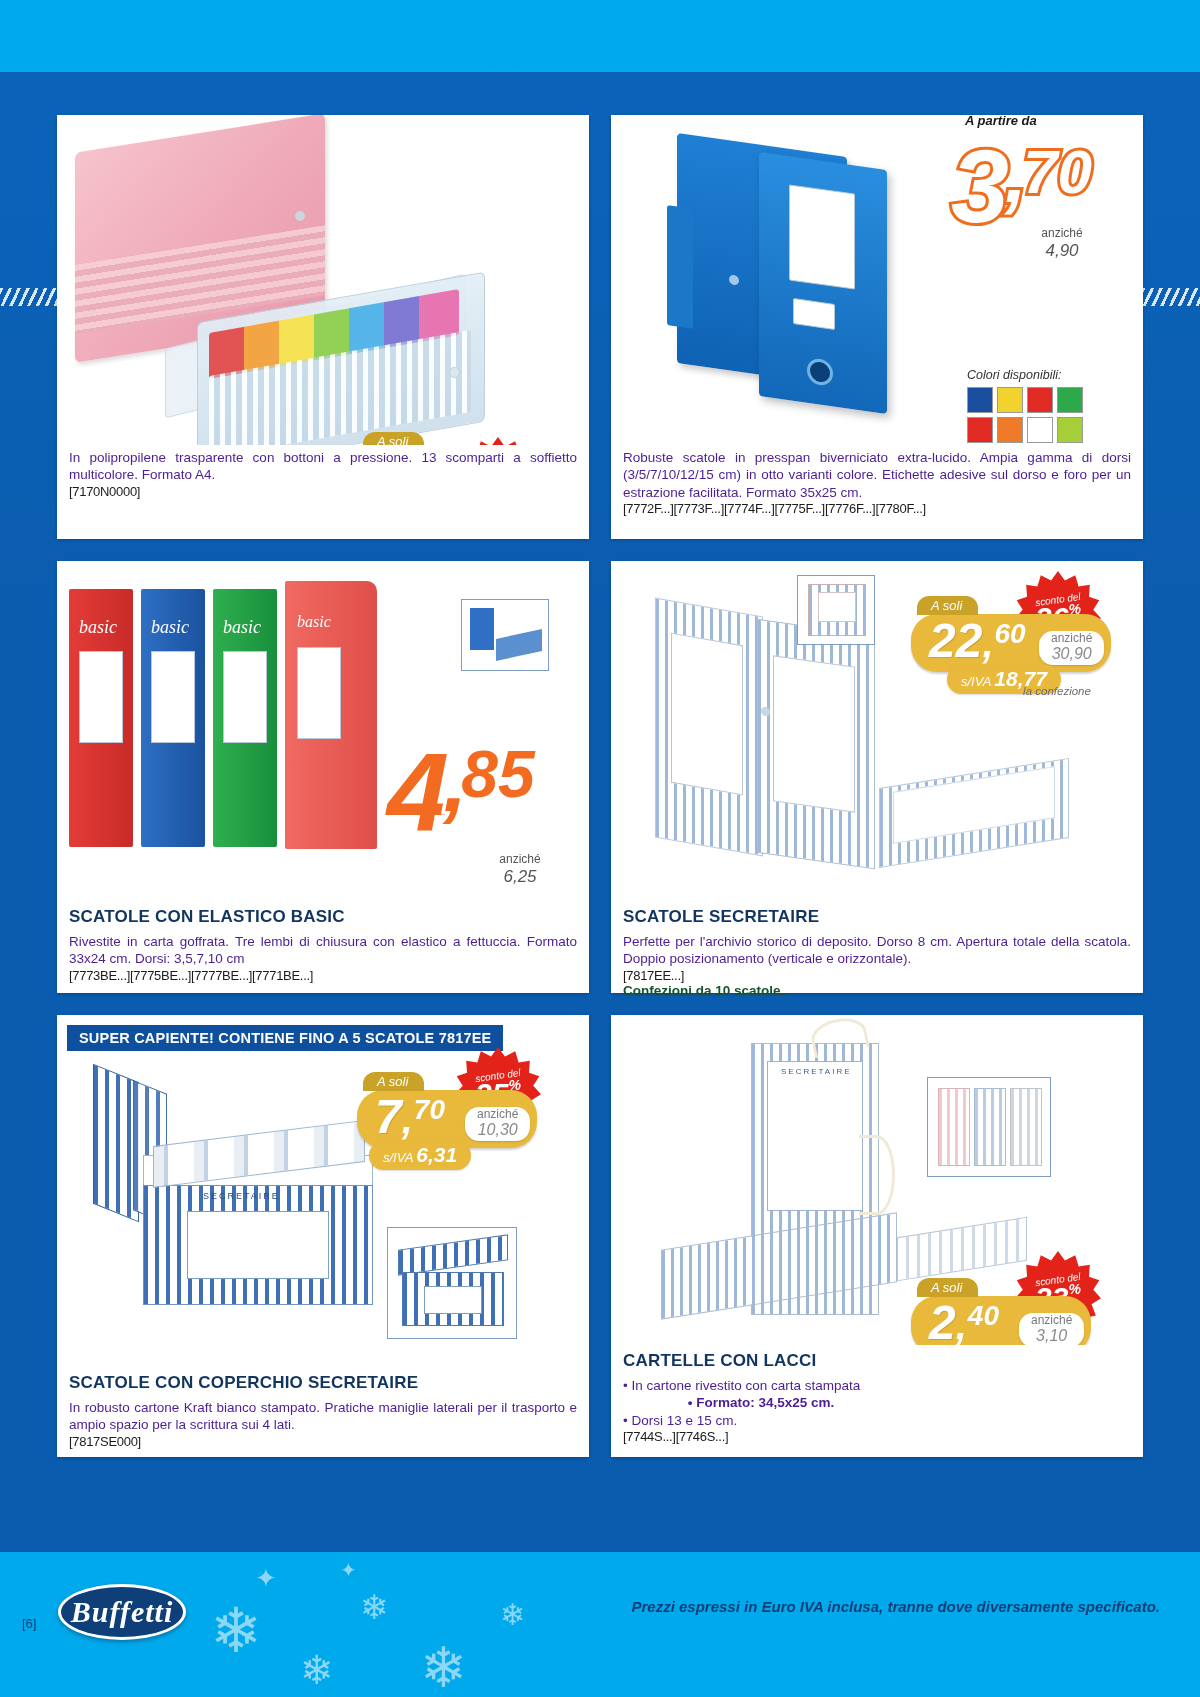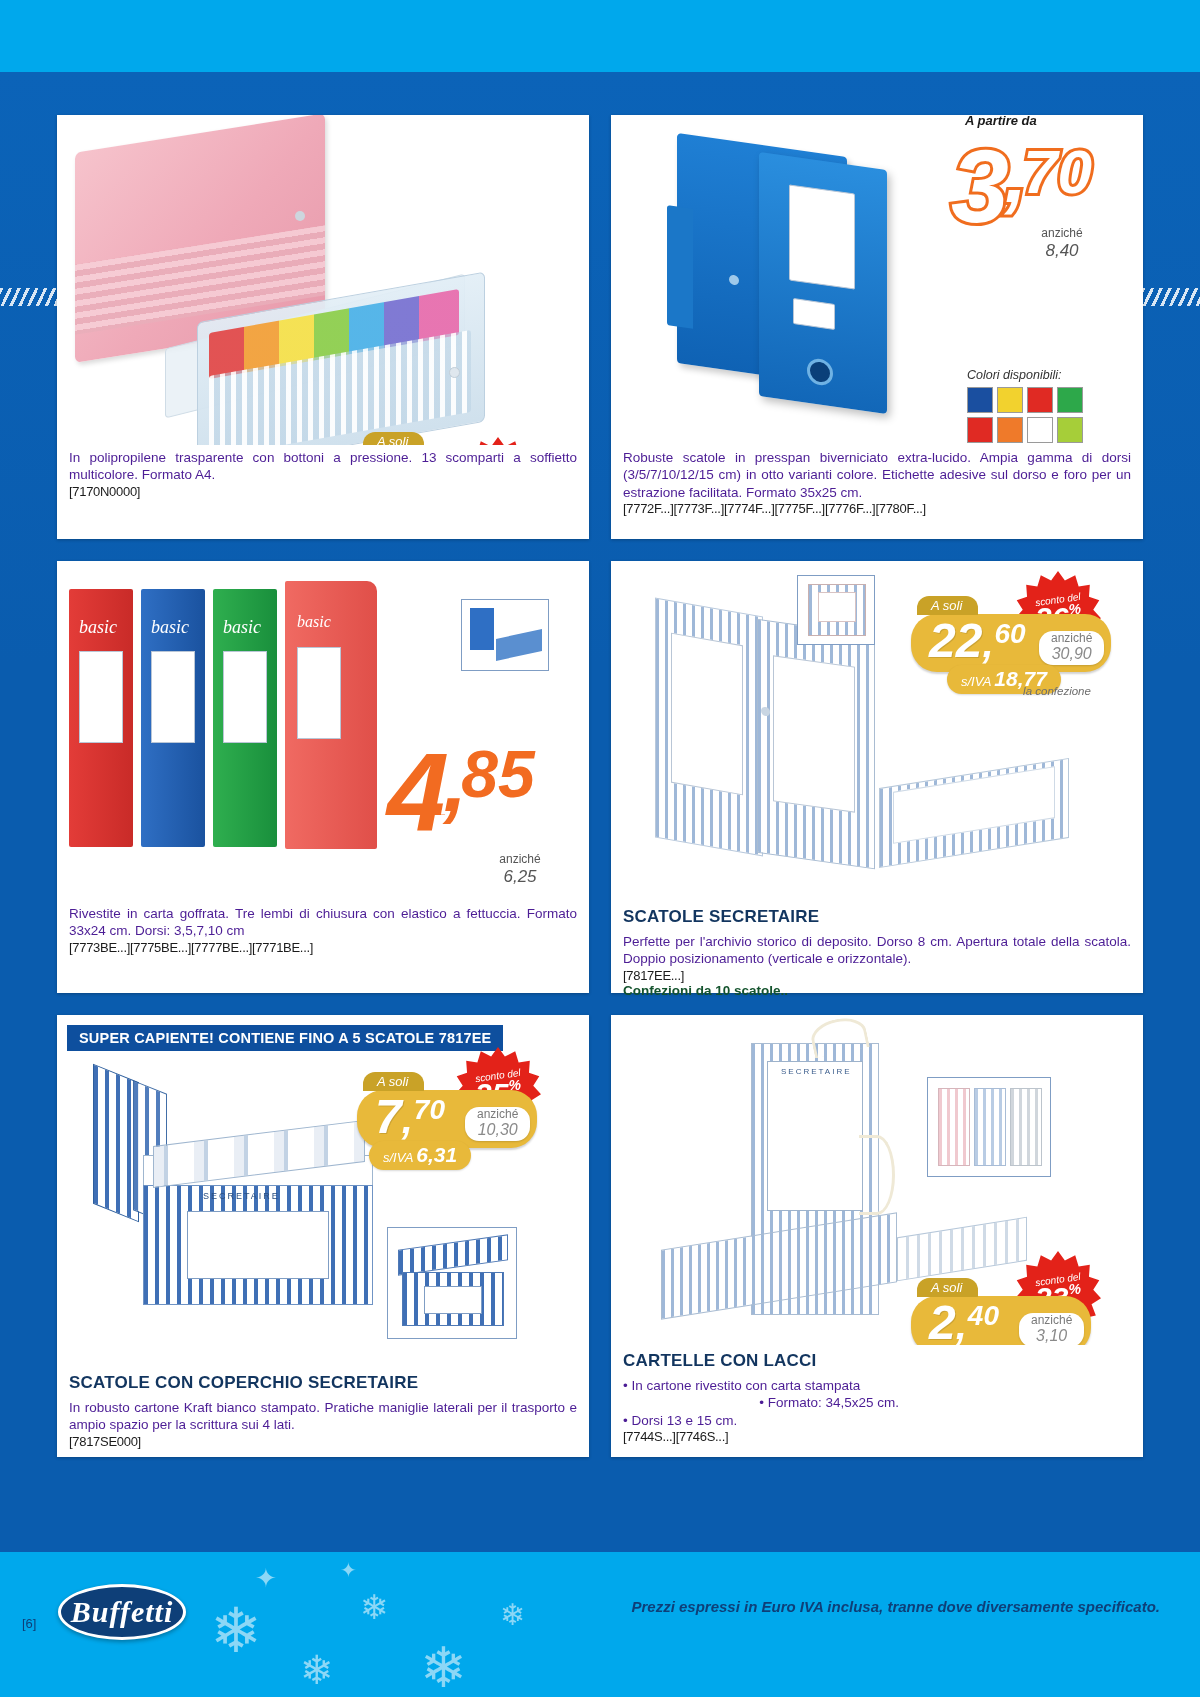--- a/index.html
+++ b/index.html
@@ -272,21 +272,21 @@
         <div class="ill" style="left:118px;top:160px;width:10px;height:10px;border-radius:50%;background:#9fc9ea;transform:skewY(8deg);"></div>
 
         <div class="bigprice" style="left:340px;top:22px;">
           <span class="apartire">A partire da</span>
           <span class="int">3</span>
           <span class="int" style="font-size:80px;">,</span>
           <span class="dec">70</span>
         </div>
         <div class="bigprice-anziche" style="left:406px;top:112px;width:90px;">
           <div>anziché</div>
-          <div class="v">8,40</div>
+          <div class="v">4,90</div>
         </div>
 
         <div class="colors-label" style="left:356px;top:253px;">Colori disponibili:</div>
         <div class="swatches" style="left:356px;top:272px;">
           <div class="sw" style="background:#1a4fa0"></div>
           <div class="sw" style="background:#f2d22e"></div>
           <div class="sw" style="background:#e02a23"></div>
           <div class="sw" style="background:#2da84a"></div>
           <div class="sw" style="background:#e02a23"></div>
           <div class="sw" style="background:#ef7a2a"></div>
@@ -330,20 +330,21 @@
           <span class="int">4</span>
           <span class="int" style="font-size:86px;">,</span>
           <span class="dec">85</span>
         </div>
         <div class="bigprice-anziche" style="left:418px;top:292px;width:90px;">
           <div>anziché</div>
           <div class="v">6,25</div>
         </div>
       </div>
       <div class="card-body">
+        <div class="title">SCATOLE CON ELASTICO BASIC</div>
         <div class="desc">Rivestite in carta goffrata. Tre lembi di chiusura con elastico a fettuccia. Formato 33x24 cm. Dorsi: 3,5,7,10 cm</div>
         <div class="codes">[7773BE...][7775BE...][7777BE...][7771BE...]</div>
       </div>
     </div>
 
     <div class="card half" style="height:432px;">
       <div class="card-img" style="height:340px;">
 
         <div class="ill stripes-lite" style="left:44px;top:46px;width:108px;height:240px;border:1px solid #b9c9dc;transform:skewY(10deg);"></div>
         <div class="label-strip" style="left:60px;top:78px;width:72px;height:150px;transform:skewY(10deg);"></div>
@@ -494,21 +495,21 @@
         </div>
         <div class="anziche" style="position:absolute;left:408px;top:298px;">
           <div>anziché</div>
           <div class="val">3,10</div>
         </div>
 
       </div>
       <div class="card-body" style="width:300px;">
         <div class="title">CARTELLE CON LACCI</div>
         <div class="desc" style="text-align:left;">• In cartone rivestito con carta stampata</div>
-        <div class="desc" style="text-align:right;">• Formato: 34,5x25 cm.</div>
+        <div class="desc" style="text-align:center;font-weight:bold;">• Formato: 34,5x25 cm.</div>
         <div class="desc" style="text-align:left;">• Dorsi 13 e 15 cm.</div>
         <div class="codes">[7744S...][7746S...]</div>
       </div>
     </div>
   </div>
 
 </div>
 
 <div class="pagenum">[6]</div>
 <div class="logo">

